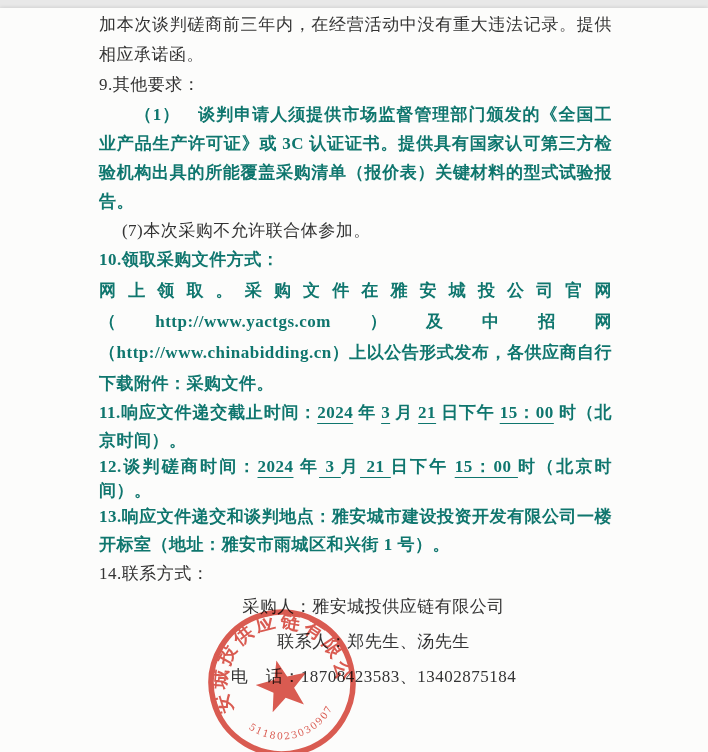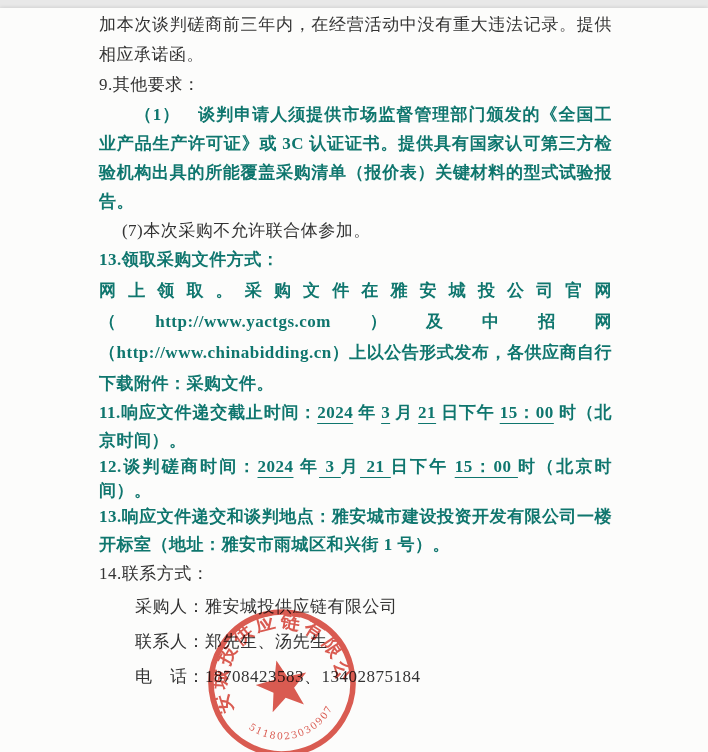--- a/index.html
+++ b/index.html
@@ -29,21 +29,21 @@
   .p-item9      {line-height:30px; margin-top:22px;}
   .p-item9-1    {line-height:29px; margin-top:16px; text-indent:2.1em;}
   .p-item9-2    {line-height:29px; margin-top:0;    text-indent:1.35em;}
   .p-item10-t   {line-height:30px; margin-top:9px;}
   .p-item10-b   {line-height:31px; margin-top:0;}
   .p-item11     {line-height:28px; margin-top:4px;}
   .p-item12     {line-height:24px; margin-top:26px;}
   .p-item13     {line-height:28px; margin-top:0;}
   .p-notice     {line-height:26px; margin-top:18px;}
   .p-item14     {line-height:30px; margin-top:10px;}
-  .contact-line {line-height:35px; padding-left:36px; text-align:left;}
+  .contact-line {line-height:35px; padding-left:36px; text-align:center;}
 
   .seal{
     position:absolute;
     left:201px; top:594px;
     width:162px; height:162px;
     transform:rotate(-14deg);
     opacity:.88;
     mix-blend-mode:multiply;
     pointer-events:none;
   }
@@ -56,21 +56,21 @@
   <div class="content">
 
     <p class="p-intro">加本次谈判磋商前三年内，在经营活动中没有重大违法记录。提供相应承诺函。</p>
 
     <p class="p-item9">9.其他要求：</p>
 
     <p class="p-item9-1 b">（1）　谈判申请人须提供市场监督管理部门颁发的《全国工业产品生产许可证》或 3C 认证证书。提供具有国家认可第三方检验机构出具的所能覆盖采购清单（报价表）关键材料的型式试验报告。</p>
 
     <p class="p-item9-2">(7)本次采购不允许联合体参加。</p>
 
-    <p class="p-item10-t b">13.领取采购文件方式：</p>
+    <p class="p-item10-t b">10.领取采购文件方式：</p>
 
     <p class="p-item10-b b">网上领取。采购文件在雅安城投公司官网（http://www.yactgs.com）及中招网（http://www.chinabidding.cn）上以公告形式发布，各供应商自行下载附件：采购文件。</p>
 
     <p class="p-item11 b">
       <span>11.响应文件递交截止时间：</span><span class="u">2024</span><span> 年 </span><span class="u">3</span><span> 月 </span><span class="u">21</span><span> 日下午 </span><span class="u">15：00</span><span> 时（北京时间）。</span>
     </p>
 
     <p class="p-item12 b">
       <span>12.谈判磋商时间：</span><span class="u">2024</span><span> 年</span><span class="u"> 3 </span><span>月</span><span class="u"> 21 </span><span>日下午 </span><span class="u">15：00 </span><span>时（北京时间）。</span>
     </p>

